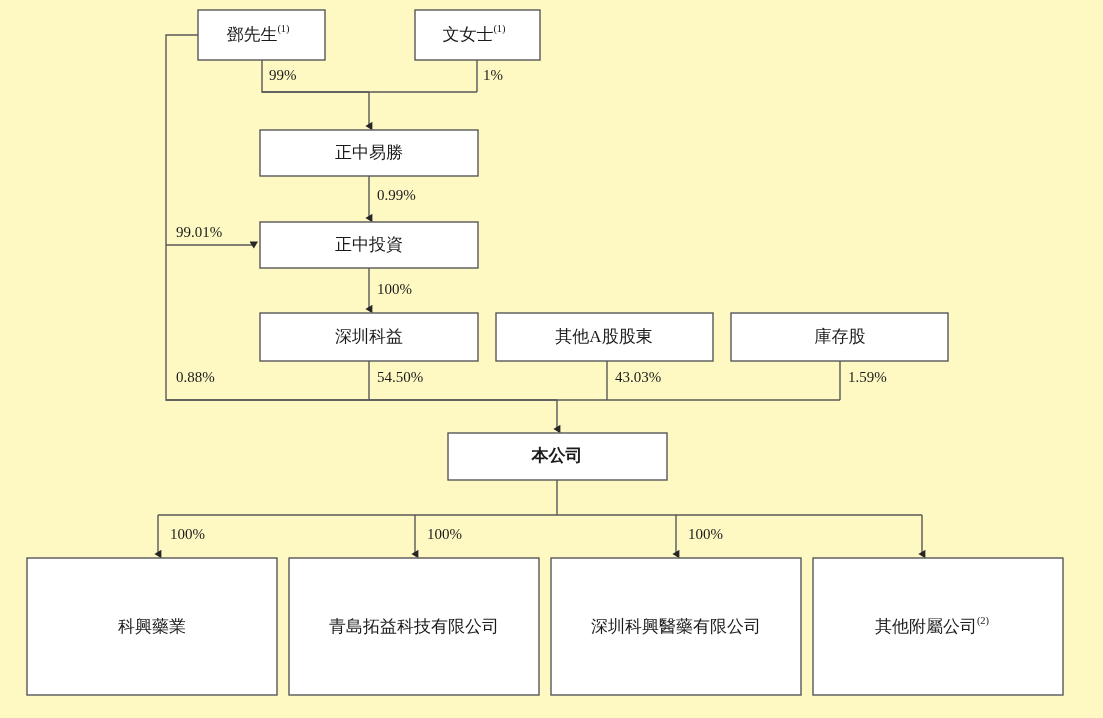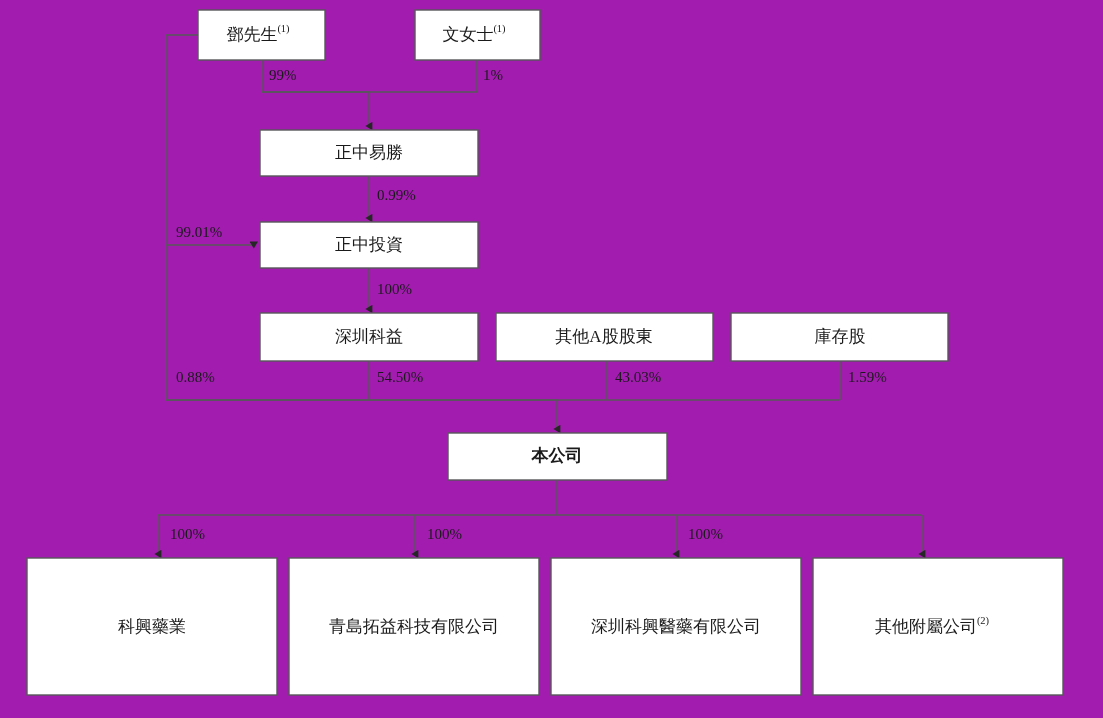--- a/index.html
+++ b/index.html
@@ -8,21 +8,21 @@
     padding: 0;
     background: #ffffff;
   }
   body {
     font-family: "Liberation Serif", "DejaVu Serif", serif;
   }
   #chart-root {
     position: relative;
     width: 1103px;
     height: 718px;
-    background: #a21caf;
+    background: #fef9c3;
     overflow: hidden;
   }
   svg#diagram {
     position: absolute;
     left: 0;
     top: 0;
     width: 1103px;
     height: 718px;
   }
   .node-box {

